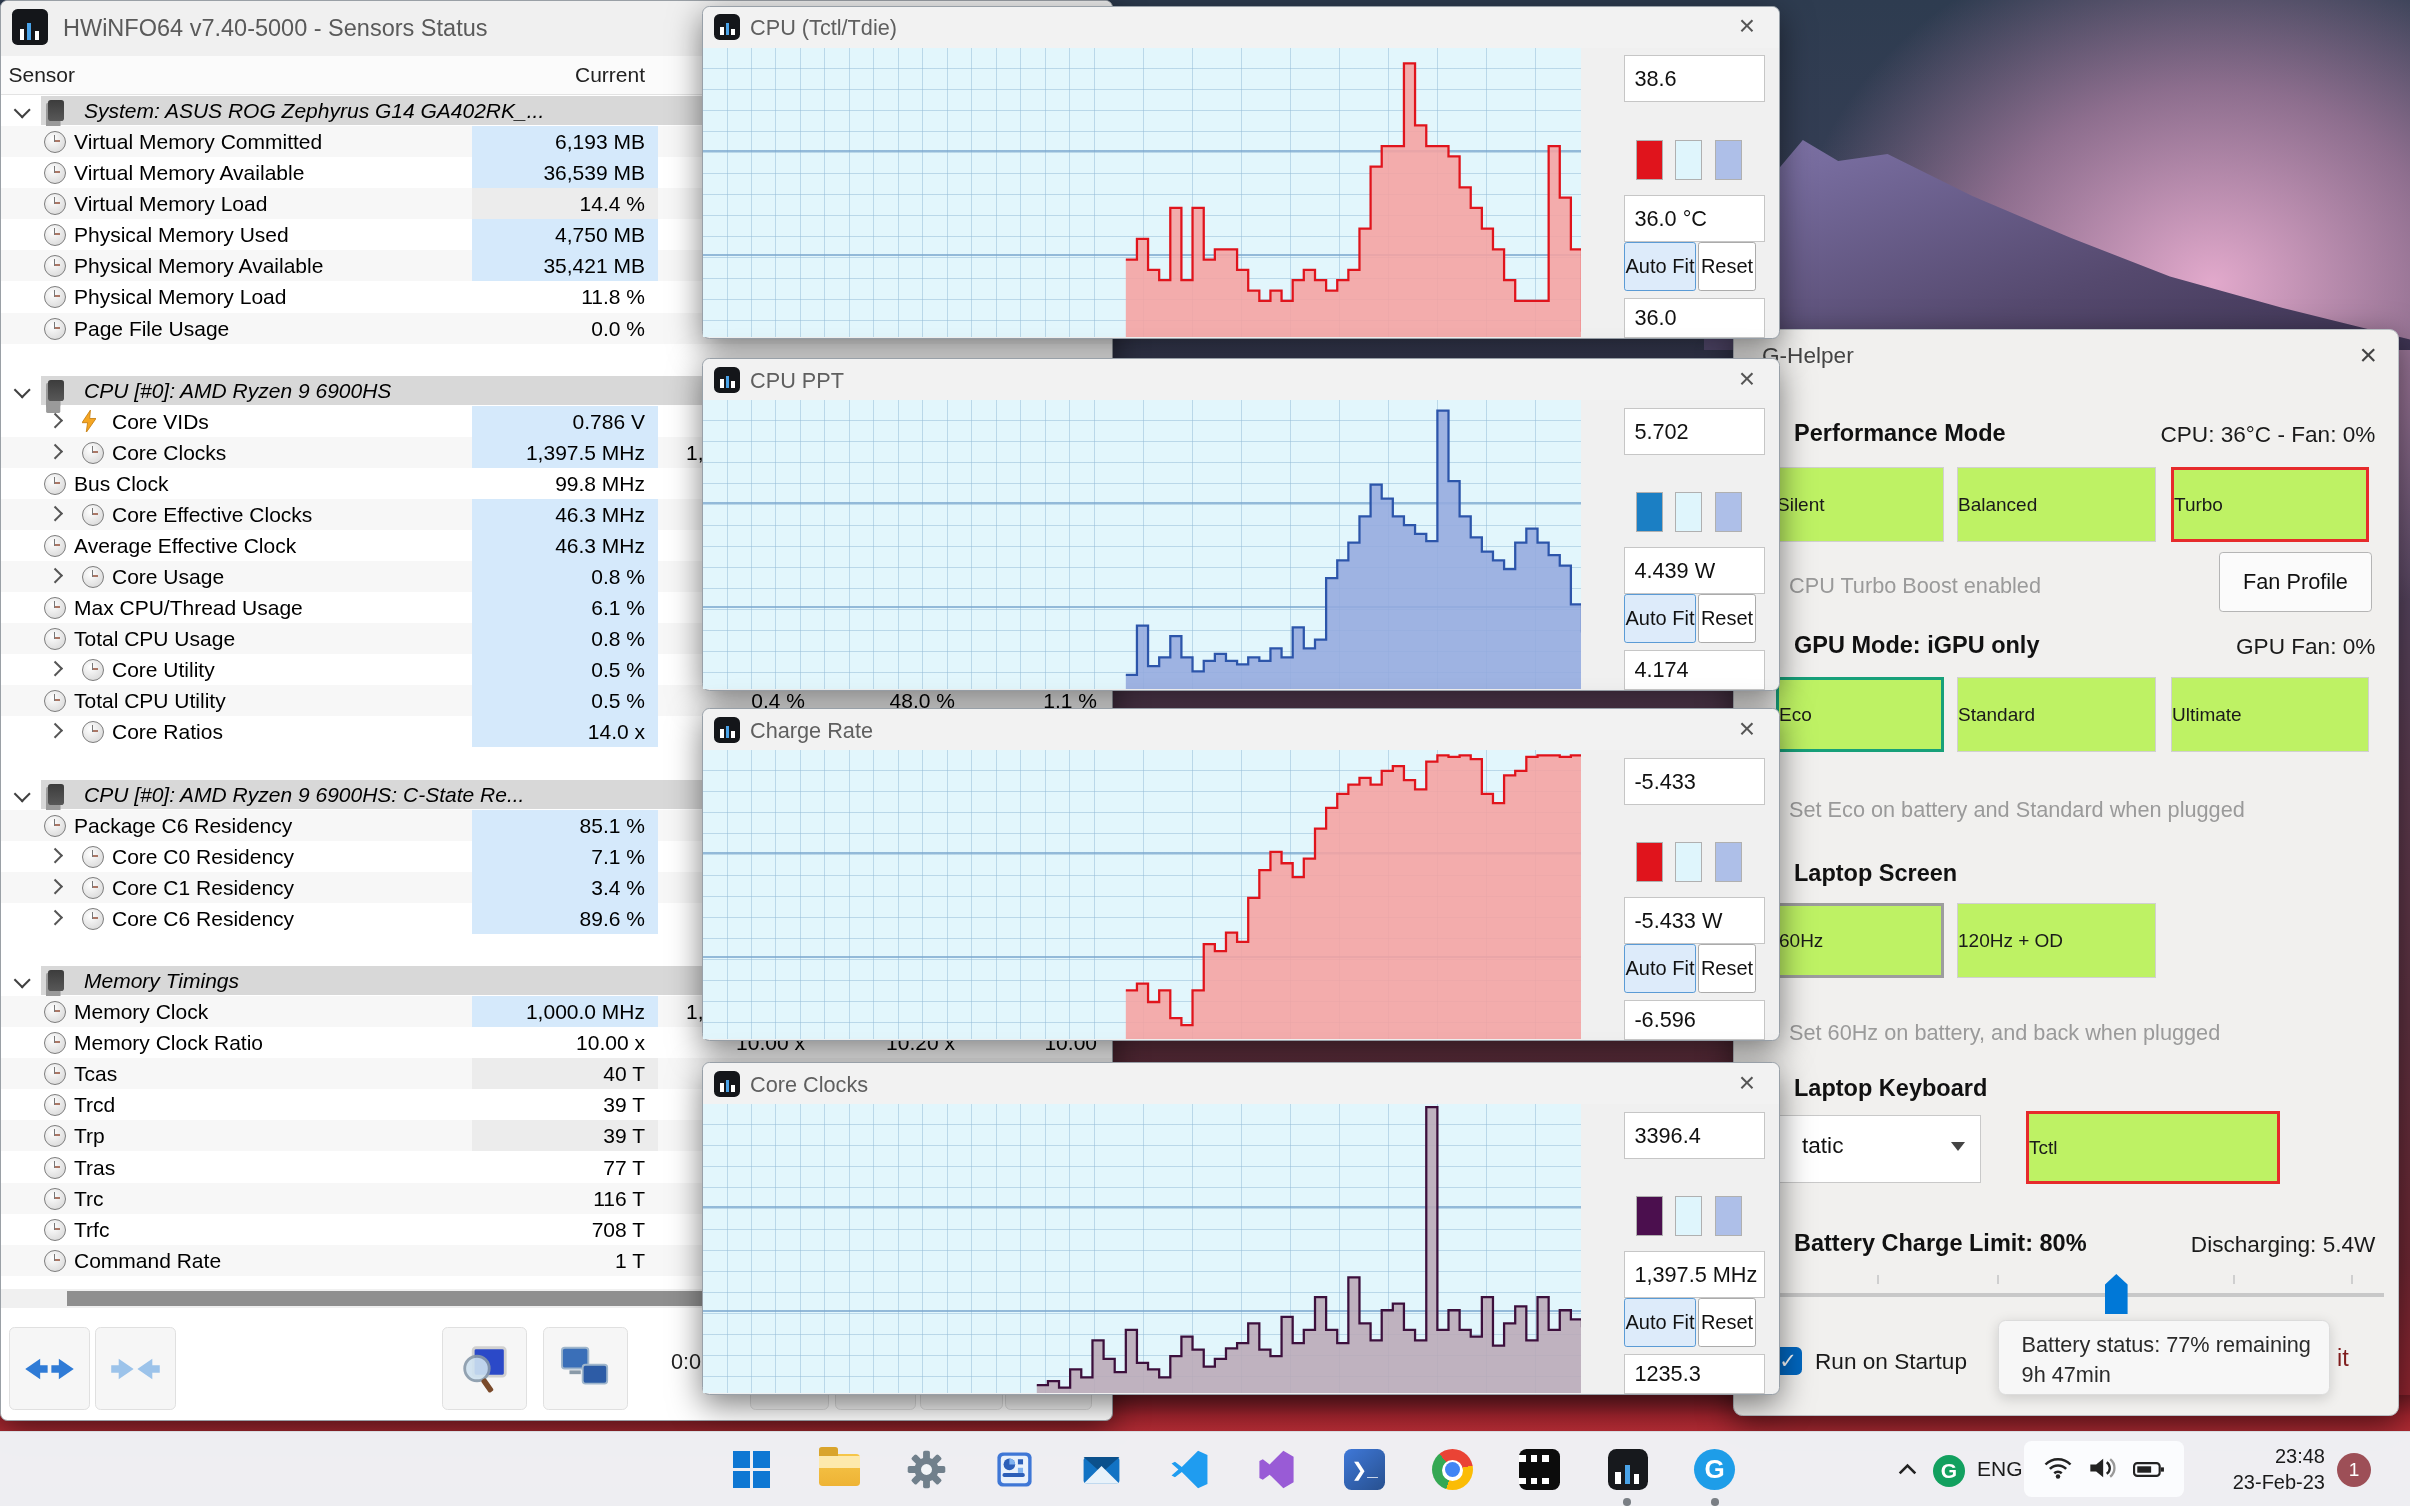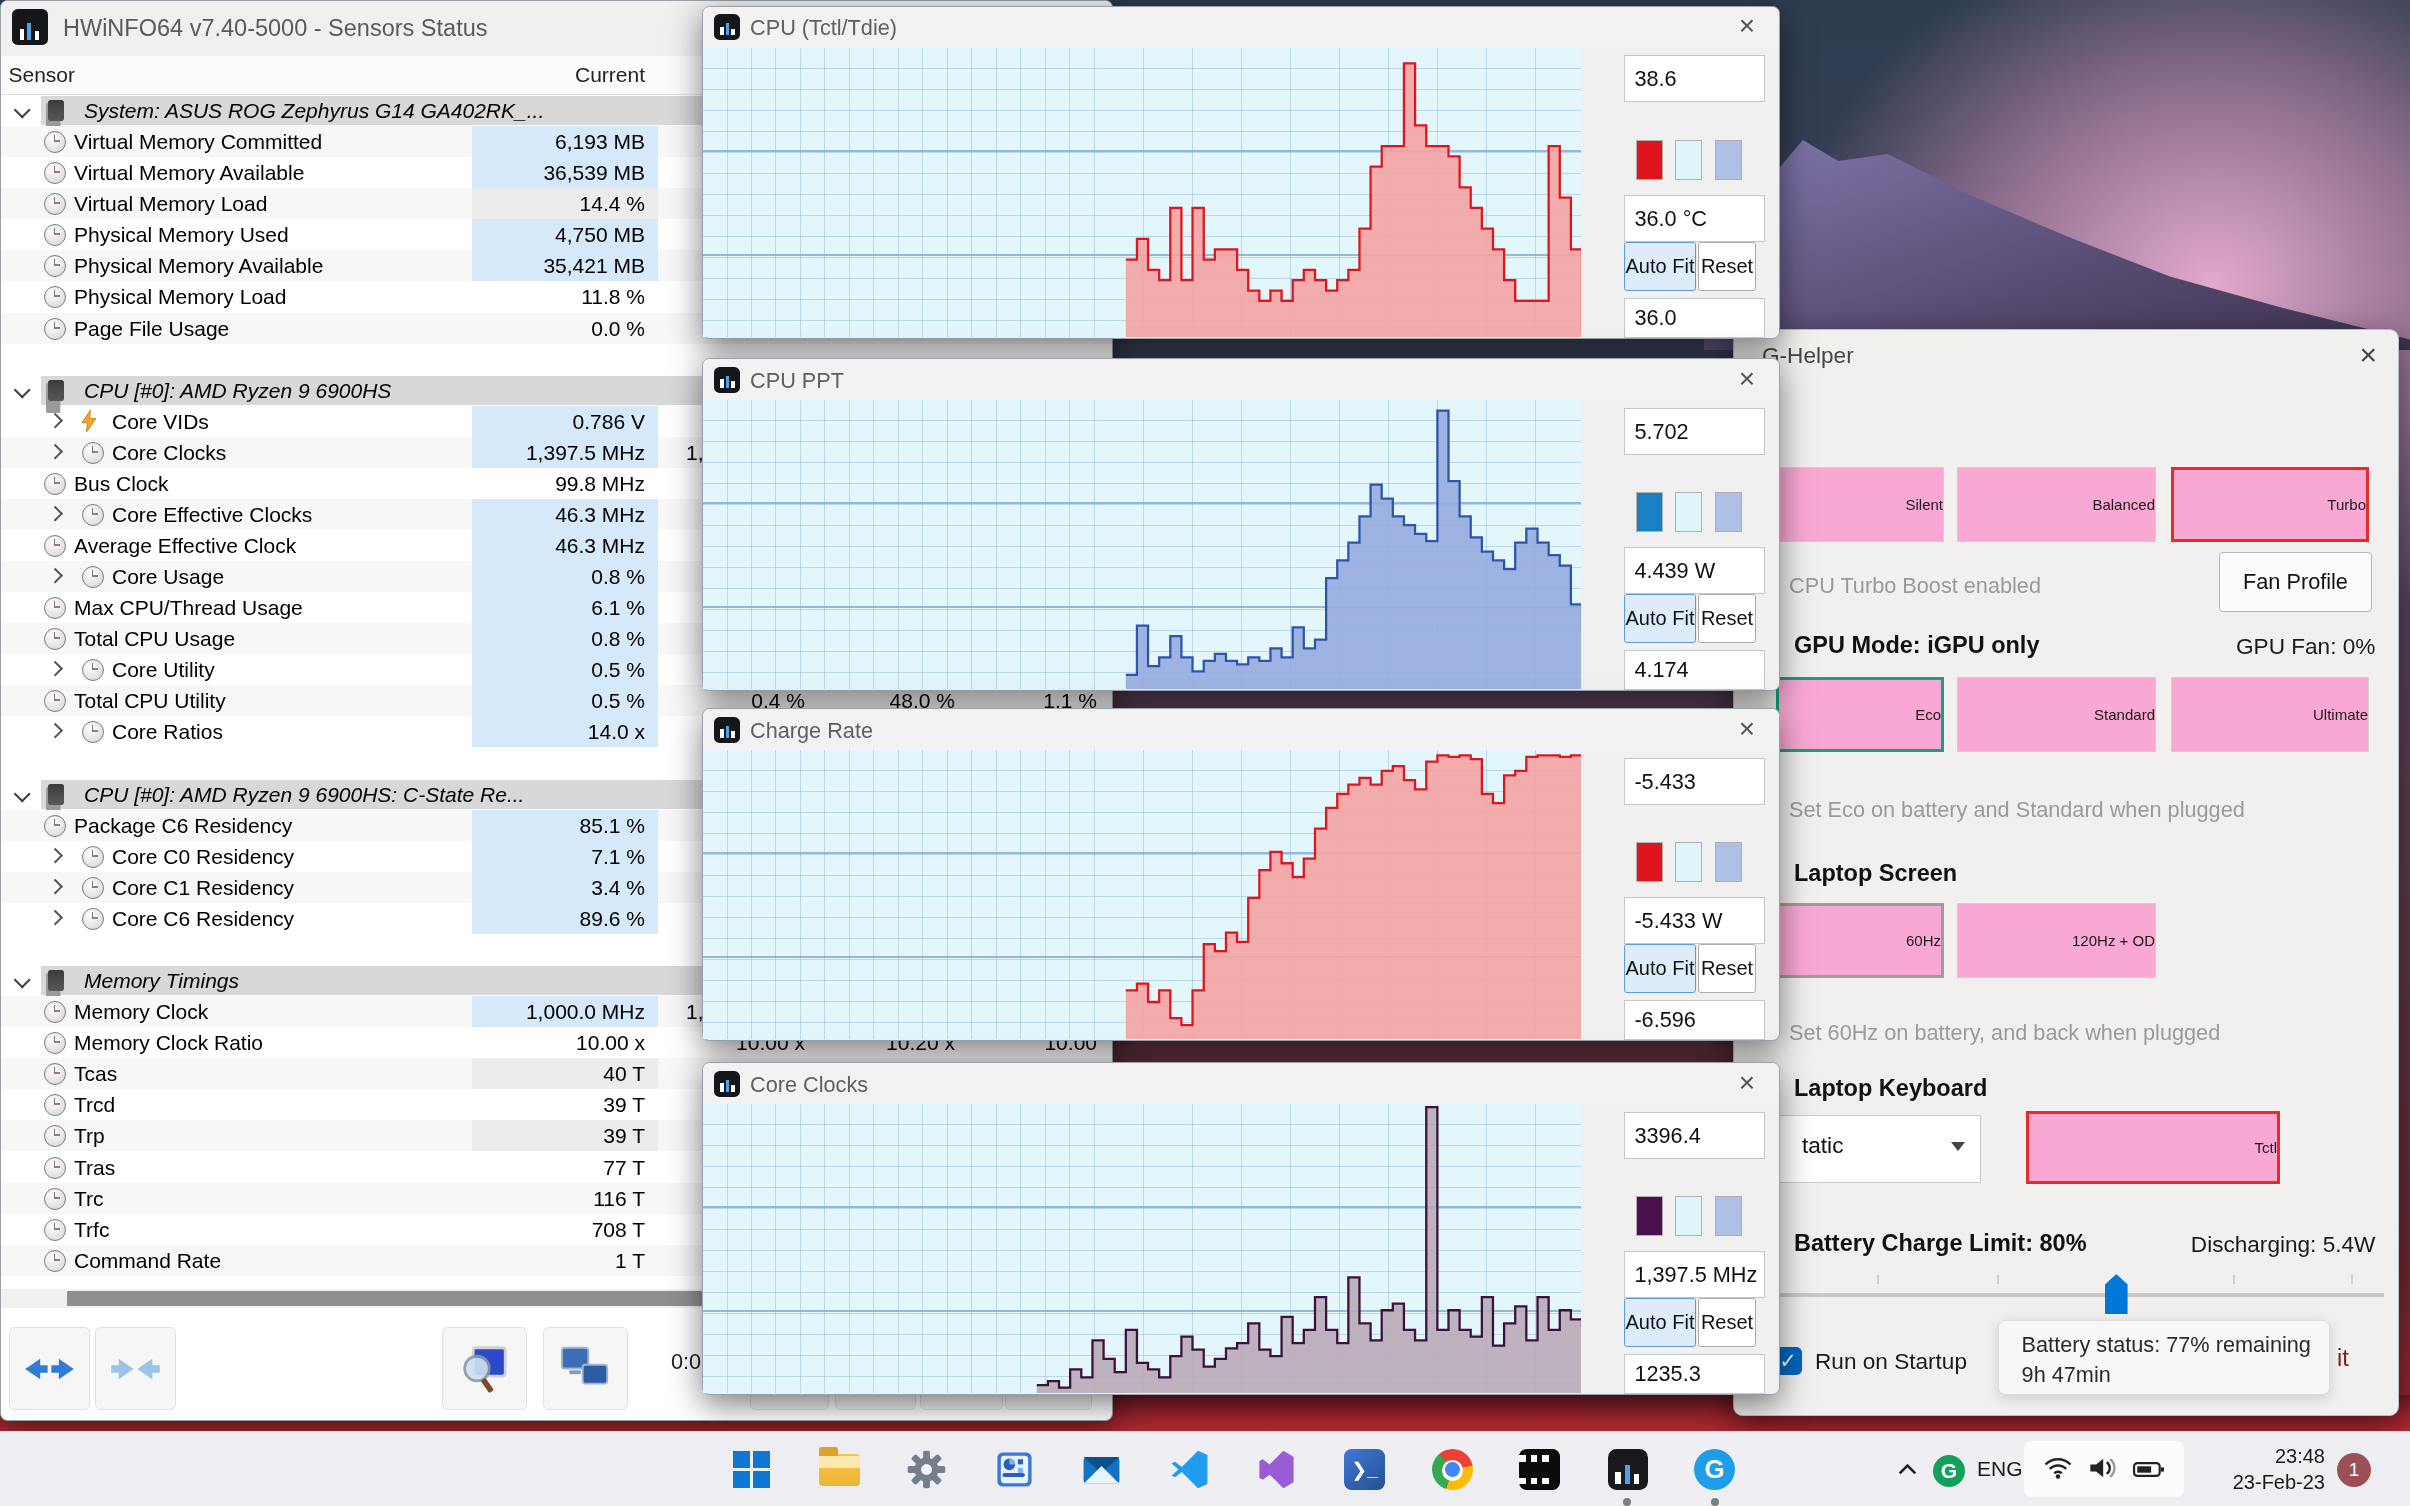--- a/index.html
+++ b/index.html
@@ -73,21 +73,21 @@
   .autofit{left:43px;width:72px;background:#ddebfa;border:1.9px solid #5b9bd5;border-radius:2.8px;}
   .greset{left:117px;width:58px;background:#fff;border:0.9px solid #ababab;border-radius:2.8px;}
   
   #ghelper{position:absolute;left:1733px;top:329px;width:664px;height:1085px;background:#f1f0ee;border-radius:9.4px;border:0.9px solid #babfc4;}
   .gh-title{position:absolute;left:28px;top:13px;font-size:22.6px;color:#444;}
   .gh-close{position:absolute;right:21px;top:7.5px;font-size:30px;color:#444;}
   .gh-head{position:absolute;left:0;right:0;height:32px;}
   .gh-h{position:absolute;left:60px;top:0;font-size:23.5px;font-weight:bold;color:#111;white-space:nowrap;}
   .gh-status{position:absolute;right:22.6px;top:1.9px;font-size:22.6px;color:#1a1a1a;white-space:nowrap;}
   .gh-note{position:absolute;font-size:21.7px;color:#9a9a9a;white-space:nowrap;}
-  .ghbtn{position:absolute;height:75px;background:#f9a8d4;font-size:15px;color:#1a1a1a;display:flex;align-items:center;justify-content:flex-end;box-sizing:border-box;}
+  .ghbtn{position:absolute;height:75px;background:#bef264;font-size:19px;color:#1a1a1a;display:flex;align-items:center;justify-content:flex-start;box-sizing:border-box;}
   .ghbtn.red{border:3.8px solid #e62b2b;}
   .ghbtn.green{border:3.8px solid #17a079;}
   .ghbtn.gray{border:3.8px solid #9d9d9d;}
   .ghbtn.plain{border:0.9px solid #d0d0d0;}
   .gh-ico{position:absolute;left:19px;top:1.9px;width:26px;height:24.5px;}
   .fanprof{position:absolute;left:485px;width:151px;height:58px;background:#fbfbfb;border:0.9px solid #b5b5b5;border-radius:3.8px;
     font-size:21.7px;color:#111;display:flex;align-items:center;justify-content:center;}
   .dropdown{position:absolute;left:14px;width:231px;height:66px;background:#fff;border:0.9px solid #c9c9c9;}
   .dd-val{position:absolute;left:53px;top:17px;font-size:22.6px;color:#111;}
   .dd-caret{position:absolute;right:15px;top:26px;width:0;height:0;border-left:7.5px solid transparent;border-right:7.5px solid transparent;border-top:9.4px solid #444;}
@@ -416,20 +416,28 @@
             <polyline points="2,30 12,18 20,24 32,8 44,14" fill="none" stroke="#3a7fd0" stroke-width="4"></polyline>
           </svg>
         </div>
     </div>
   </div>
 
   <div id="ghelper" class="shadow">
     <span class="gh-title">G-Helper</span>
     <span class="gh-close">×</span>
 
+    <div class="gh-head" style="top:90px;">
+      <span class="gh-ico"><svg width="26" height="24.5" viewBox="0 0 28 26">
+            <circle cx="14" cy="14" r="11" fill="none" stroke="#222" stroke-width="2.5"></circle>
+            <line x1="14" y1="14" x2="21" y2="7" stroke="#222" stroke-width="2.5"></line>
+          </svg></span>
+      <span class="gh-h">Performance Mode</span>
+      <span class="gh-status">CPU: 36°C -  Fan: 0%</span>
+    </div>
     <div class="ghbtn plain" style="left:42px;top:137px;width:168px;">
         <span>Silent</span>
       </div>
     <div class="ghbtn plain" style="left:223px;top:137px;width:199px;">
         <span>Balanced</span>
       </div>
     <div class="ghbtn red" style="left:437px;top:137px;width:198px;">
         <span>Turbo</span>
       </div>
     <span class="gh-note" style="left:55px;top:243px;">CPU Turbo Boost enabled</span>

